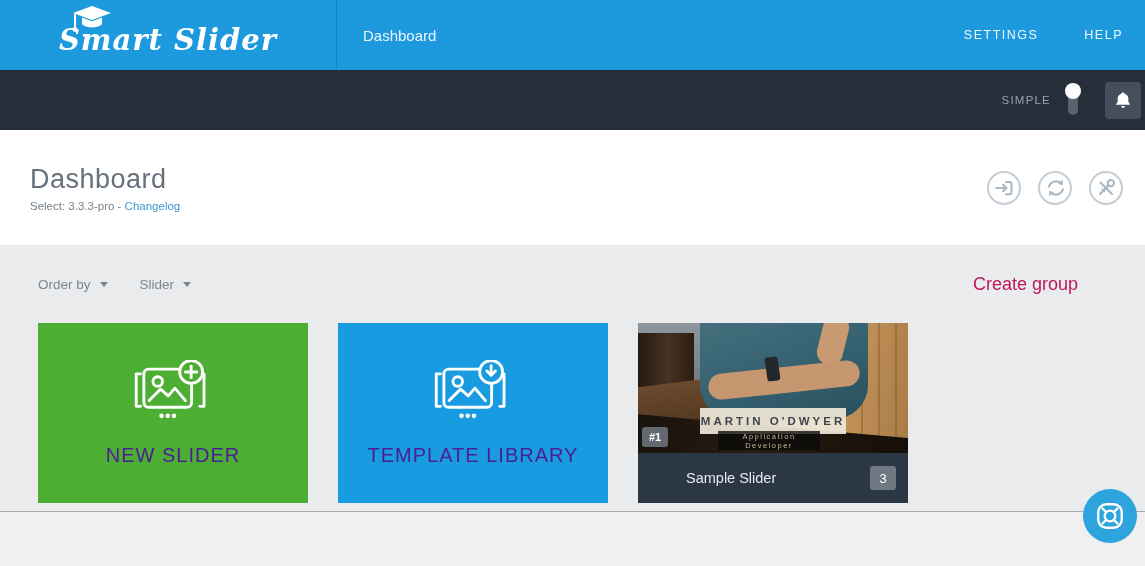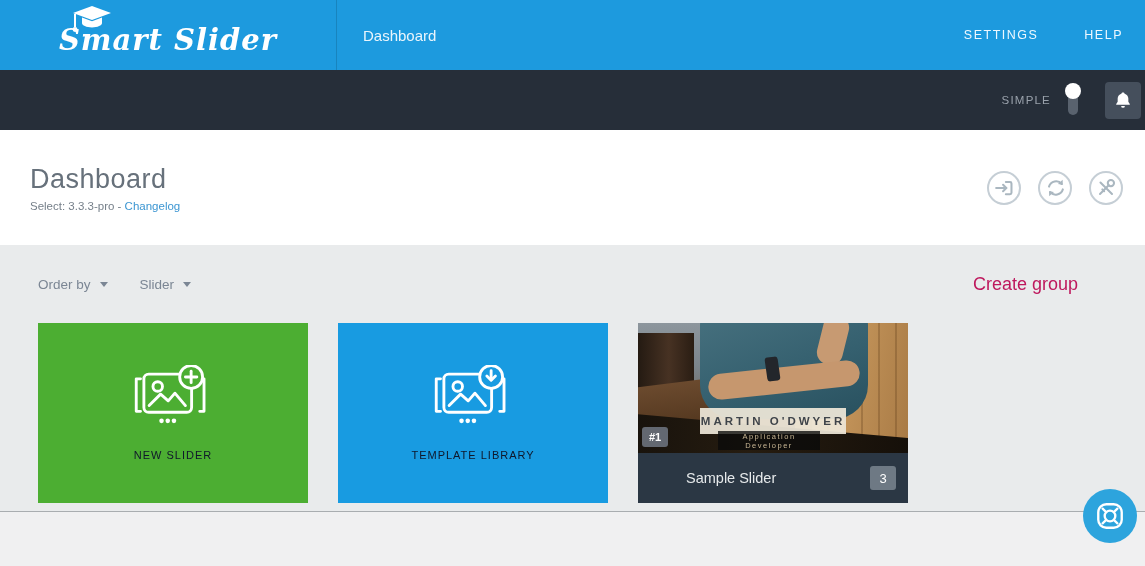--- a/index.html
+++ b/index.html
@@ -76,21 +76,21 @@
     border-left:4.5px solid transparent; border-right:4.5px solid transparent;
     border-top:5.5px solid #7b8694;
   }
   .create-group { margin-left:auto; color:#be185d; font-size:18px; cursor:pointer; }
 
   .cards { display:flex; }
   .card { width:270px; height:180px; margin-right:30px; cursor:pointer; }
   .card-action { display:flex; flex-direction:column; align-items:center; justify-content:center; }
   .card-new { background:#4cae32; }
   .card-tpl { background:#189be1; }
-  .card-label { color:#0f172a; font-size:11px; letter-spacing:1px; margin-top:20px; }
+  .card-label { color:#4c1d95; font-size:20px; letter-spacing:1px; margin-top:20px; }
   .card-new .icon-badge { fill:#4cae32; }
   .card-tpl .icon-badge { fill:#189be1; }
 
   
   .card-slider { display:flex; flex-direction:column; margin-right:0; }
   .preview { position:relative; height:130px; overflow:hidden; background:#6f5b47; }
   .ph-bg-top { position:absolute; left:0; top:0; width:64%; height:72%;
     background:linear-gradient(180deg,#8d969d 0%,#7c858c 45%,#6d6356 100%); }
   .ph-floor { position:absolute; right:0; top:0; width:42%; height:100%;
     background:

